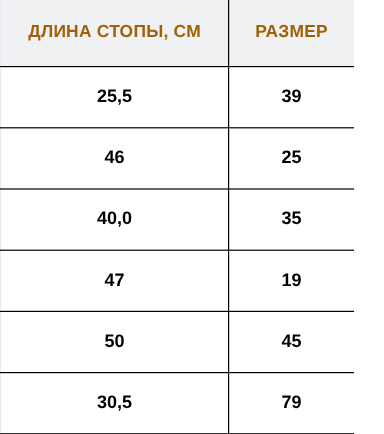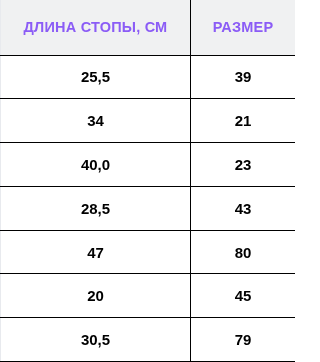--- a/index.html
+++ b/index.html
@@ -26,21 +26,21 @@
   
   col.col-foot-length { width: 190px; }
   col.col-size        { width: 105px; }
 
   
   #size-chart-table thead tr {
     height: 55px;
   }
   #size-chart-table thead th {
     background: #f0f1f2;
-    color: #8b5cf6;
+    color: #a16207;
     font-size: 14.5px;
     font-weight: 700;
     letter-spacing: 0.2px;
     text-align: center;
     vertical-align: middle;
     padding: 0;
     margin: 0;
     border: 0;
     border-bottom: 1.6px solid #000000;
     white-space: nowrap;
@@ -94,37 +94,33 @@
       <th class="header-foot-length">ДЛИНА СТОПЫ, СМ</th>
       <th class="header-size">РАЗМЕР</th>
     </tr>
   </thead>
   <tbody>
     <tr>
       <td class="cell-foot-length">25,5</td>
       <td class="cell-size">39</td>
     </tr>
     <tr>
-      <td class="cell-foot-length">34</td>
-      <td class="cell-size">21</td>
+      <td class="cell-foot-length">46</td>
+      <td class="cell-size">25</td>
     </tr>
     <tr>
       <td class="cell-foot-length">40,0</td>
-      <td class="cell-size">23</td>
-    </tr>
-    <tr>
-      <td class="cell-foot-length">28,5</td>
-      <td class="cell-size">43</td>
+      <td class="cell-size">35</td>
     </tr>
     <tr>
       <td class="cell-foot-length">47</td>
-      <td class="cell-size">80</td>
+      <td class="cell-size">19</td>
     </tr>
     <tr>
-      <td class="cell-foot-length">20</td>
+      <td class="cell-foot-length">50</td>
       <td class="cell-size">45</td>
     </tr>
     <tr>
       <td class="cell-foot-length">30,5</td>
       <td class="cell-size">79</td>
     </tr>
   </tbody>
 </table>
 
 </body></html>

